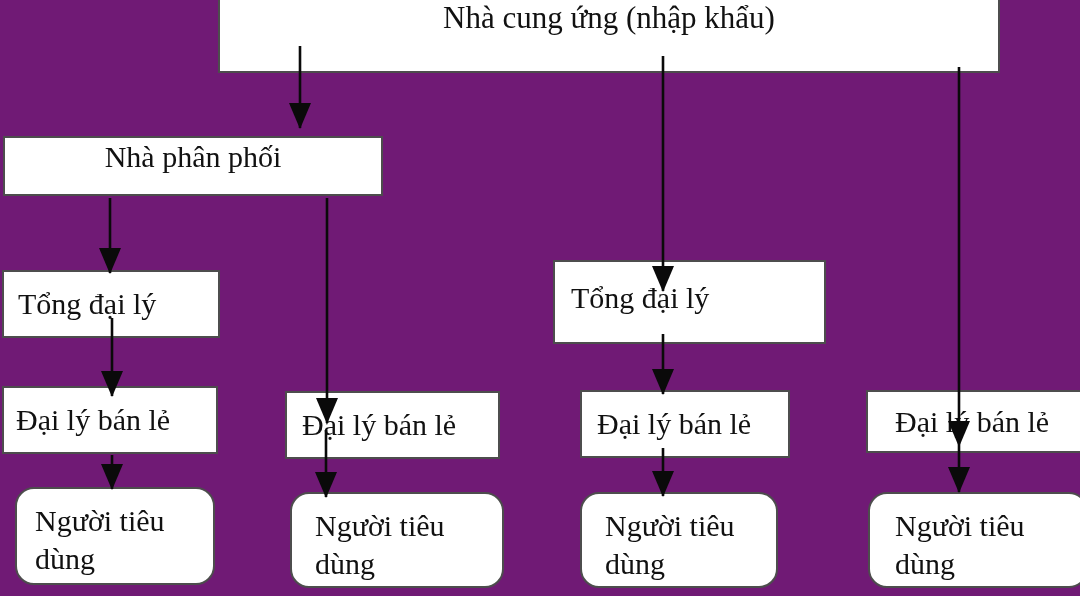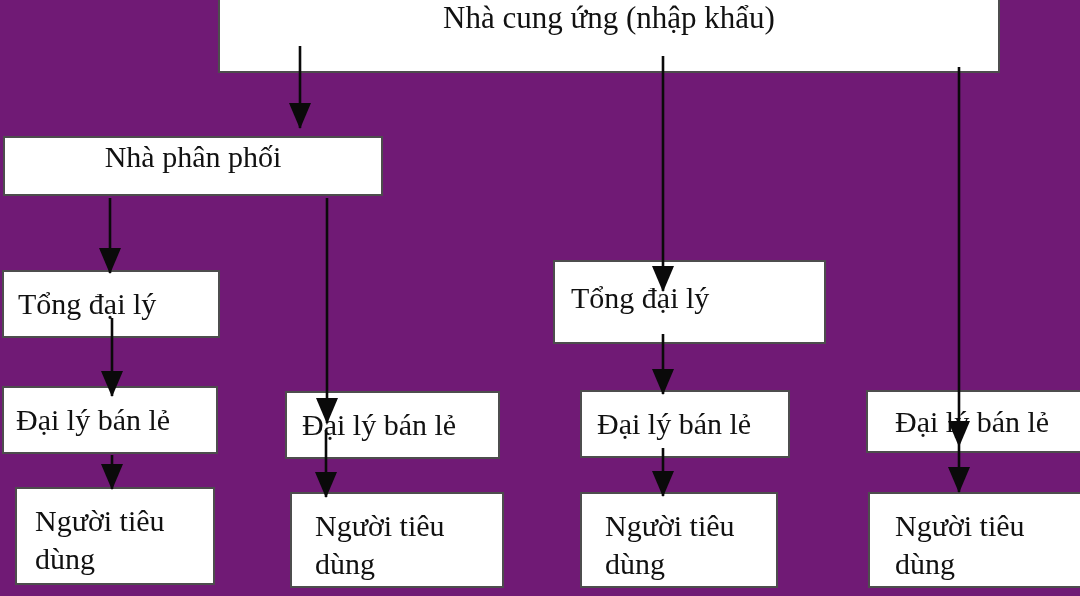--- a/index.html
+++ b/index.html
@@ -21,21 +21,21 @@
     border: 2px solid #4d4d4d;
     background: #ffffff;
     box-sizing: border-box;
     display: flex;
     align-items: center;
     font-size: 30px;
     line-height: 1.25;
     white-space: nowrap;
   }
   .node.center { justify-content: center; }
-  .node.wrap { white-space: normal; align-items: flex-start; }
+  .node.wrap { white-space: normal; align-items: flex-start; border-radius: 19px; }
 
   
   .n-supplier   { left: 218px; top: -36px; width: 782px; height: 109px; font-size: 31px; }
   .n-distrib    { left: 3px;   top: 136px; width: 380px; height: 60px;  padding-bottom: 18px; }
   .n-ga1        { left: 2px;   top: 270px; width: 218px; height: 68px;  padding-left: 14px; }
   .n-ga2        { left: 553px; top: 260px; width: 273px; height: 84px;  padding-left: 16px; padding-bottom: 8px; }
   .n-r1         { left: 2px;   top: 386px; width: 216px; height: 68px;  padding-left: 12px; }
   .n-r2         { left: 285px; top: 391px; width: 215px; height: 68px;  padding-left: 15px; }
   .n-r3         { left: 580px; top: 390px; width: 210px; height: 68px;  padding-left: 15px; }
   .n-r4         { left: 866px; top: 390px; width: 224px; height: 63px;  padding-left: 27px; }

